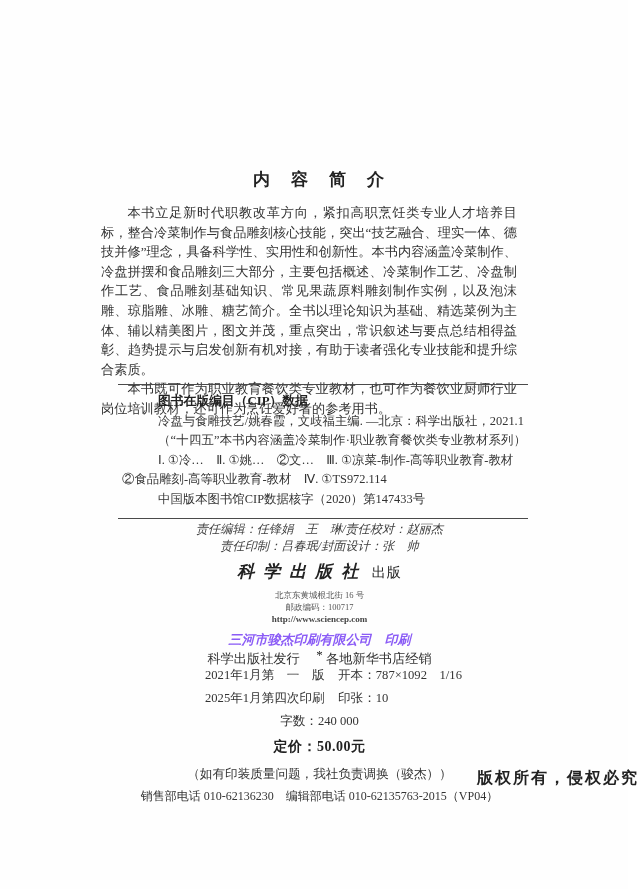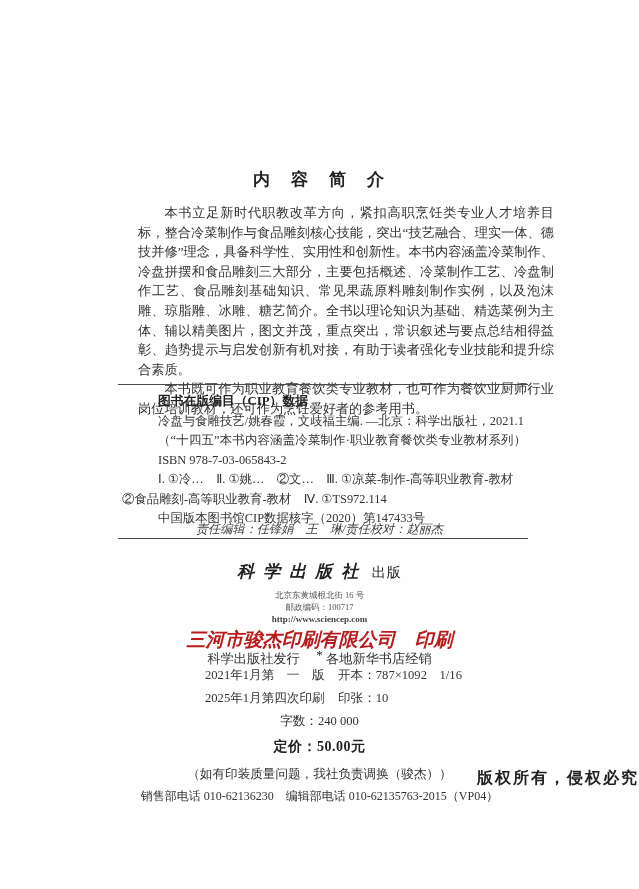--- a/index.html
+++ b/index.html
@@ -24,21 +24,20 @@
     text-align: center;
     font-size: 17px; font-weight: bold;
     letter-spacing: 2px;
     color: #222;
   }
   .intro-body {
     position: absolute; top: 203px; left: 101px; width: 416px;
     font-size: 13.2px; line-height: 19.6px;
     text-align: justify;
     color: #333;
-    margin-left: 37px;
   }
   .intro-body p { text-indent: 2em; }
 
   
   .cip-block {
     position: absolute; top: 384px; left: 118px; width: 410px;
     border-top: 1.6px solid #4a4a4a;
     border-bottom: 1.8px solid #4a4a4a;
     padding: 7px 0 9px 0;
     font-size: 12.4px; line-height: 19.5px;
@@ -62,21 +61,21 @@
   .publisher { position: absolute; top: 560px; left: 0; width: 639px; text-align: center; }
   .pub-name-row { font-size: 14px; color: #222; margin-bottom: 6px; }
   .pub-name {
     font-weight: bold; font-size: 17px; letter-spacing: 9px;
     font-style: italic;
   }
   .pub-publish { font-size: 14px; letter-spacing: 1px; }
   .pub-address  { font-size: 8.5px; color: #555; line-height: 12px; }
   .pub-postcode { font-size: 8.5px; color: #555; line-height: 12px; }
   .pub-website  { font-size: 9px; font-weight: bold; color: #444; line-height: 13px; margin-bottom: 4px; }
-  .pub-printer  { font-size: 19px; font-style: italic; font-weight: bold; color: #b91c1c; line-height: 19px; }
+  .pub-printer  { font-size: 13px; font-style: italic; font-weight: bold; color: #8b5cf6; line-height: 19px; }
   .pub-distribution { font-size: 13.2px; color: #333; line-height: 20px; }
 
   
   .print-info { position: absolute; top: 650px; left: 0; width: 639px; color: #333; }
   .pi-separator { text-align: center; font-size: 13px; line-height: 10px; color: #222; }
   .pi-row { display: flex; margin-left: 205px; width: 280px; font-size: 12.6px; line-height: 16px; margin-top: 7px; }
   .pi-left { width: 133px; }
   .pi-right { flex: 1; }
   .pi-center { text-align: center; font-size: 12.6px; margin-top: 7px; }
   .pi-price { text-align: center; font-size: 14px; font-weight: bold; color: #222; margin-top: 8px; letter-spacing: 0.5px; }
@@ -100,28 +99,28 @@
 
   <div class="intro-body">
     <p>本书立足新时代职教改革方向，紧扣高职烹饪类专业人才培养目标，整合冷菜制作与食品雕刻核心技能，突出“技艺融合、理实一体、德技并修”理念，具备科学性、实用性和创新性。本书内容涵盖冷菜制作、冷盘拼摆和食品雕刻三大部分，主要包括概述、冷菜制作工艺、冷盘制作工艺、食品雕刻基础知识、常见果蔬原料雕刻制作实例，以及泡沫雕、琼脂雕、冰雕、糖艺简介。全书以理论知识为基础、精选菜例为主体、辅以精美图片，图文并茂，重点突出，常识叙述与要点总结相得益彰、趋势提示与启发创新有机对接，有助于读者强化专业技能和提升综合素质。</p>
     <p>本书既可作为职业教育餐饮类专业教材，也可作为餐饮业厨师行业岗位培训教材，还可作为烹饪爱好者的参考用书。</p>
   </div>
 
   <div class="cip-block">
     <div class="cip-title">图书在版编目（CIP）数据</div>
     <div class="cip-line">冷盘与食雕技艺/姚春霞，文歧福主编. —北京：科学出版社，2021.1</div>
     <div class="cip-line cip-series">（“十四五”本书内容涵盖冷菜制作·职业教育餐饮类专业教材系列）</div>
-    <div class="cip-line">ISBN 978-7-03-065843-2</div>
     <div class="cip-line">Ⅰ. ①冷…　Ⅱ. ①姚…　②文…　Ⅲ. ①凉菜-制作-高等职业教育-教材</div>
     <div class="cip-hang">②食品雕刻-高等职业教育-教材　Ⅳ. ①TS972.114</div>
     <div class="cip-line">中国版本图书馆CIP数据核字（2020）第147433号</div>
   </div>
 
   <div class="credits">
     <div>责任编辑：任锋娟　王　琳/责任校对：赵丽杰</div>
+    <div>责任印制：吕春珉/封面设计：张　帅</div>
   </div>
 
   <div class="publisher">
     <div class="pub-name-row">
       <span class="pub-name">科学出版社</span><span class="pub-publish"> 出版</span>
     </div>
     <div class="pub-address">北京东黄城根北街 16 号</div>
     <div class="pub-postcode">邮政编码：100717</div>
     <div class="pub-website">http://www.sciencep.com</div>
     <div class="pub-printer">三河市骏杰印刷有限公司　印刷</div>

